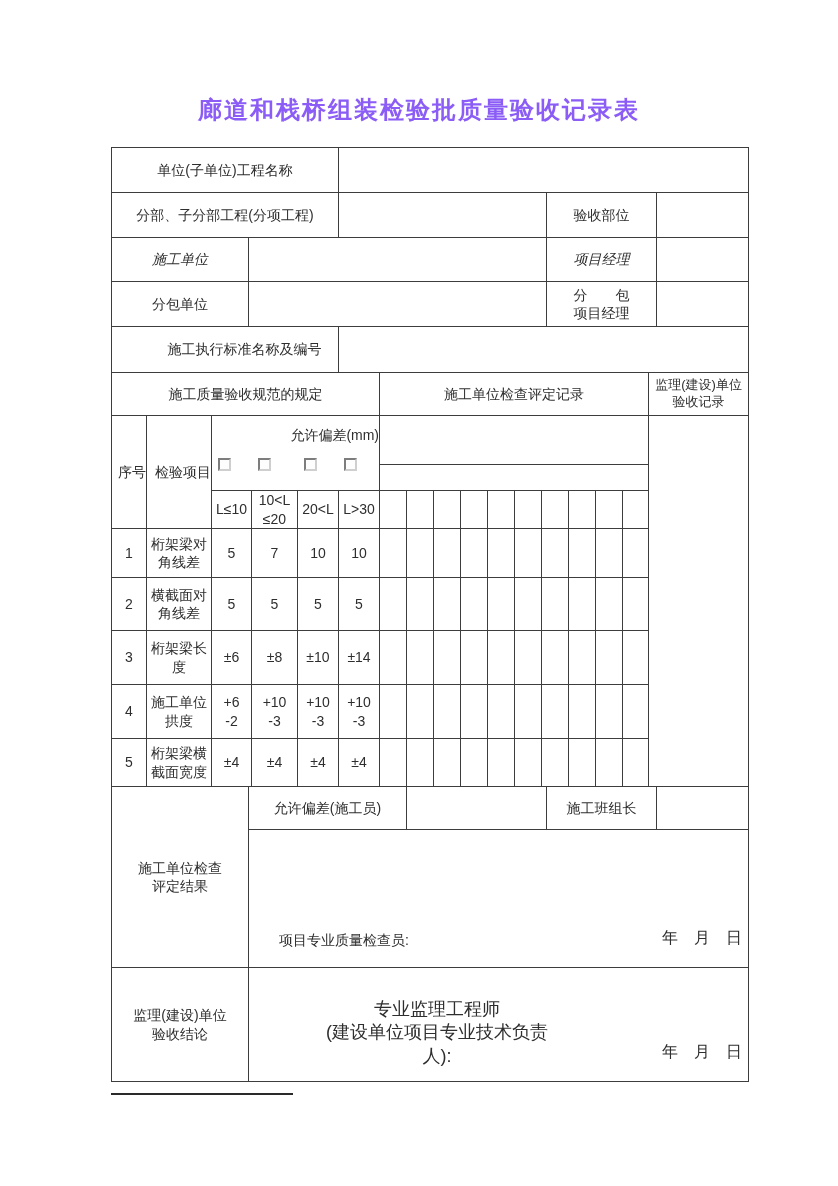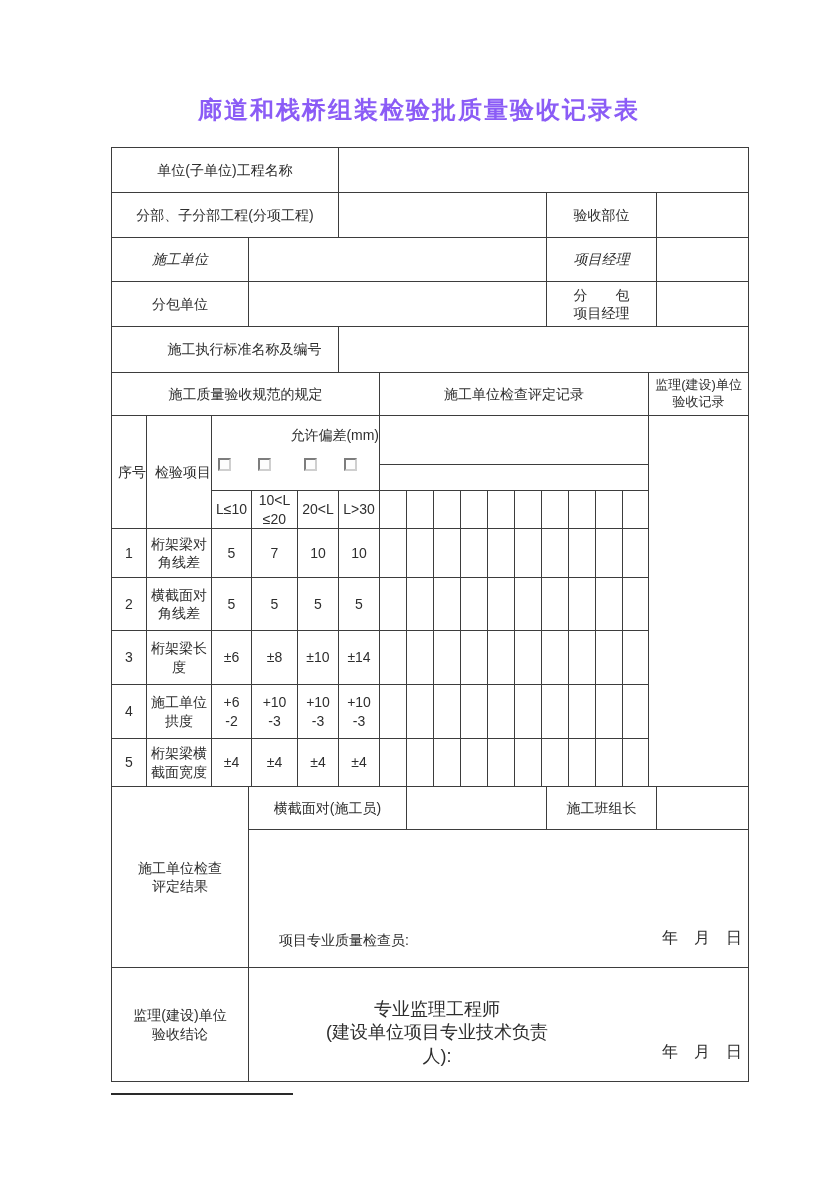--- a/index.html
+++ b/index.html
@@ -291,21 +291,21 @@
           <col style="width:137px">
           <col style="width:158px">
           <col style="width:140px">
           <col style="width:110px">
           <col style="width:92px">
         </colgroup>
       <tbody>
           <tr class="hC1">
         <td rowspan="2" class="pre">施工单位检查
 评定结果</td>
-        <td>横截面对(施工员)</td>
+        <td>允许偏差(施工员)</td>
         <td></td>
         <td>施工班组长</td>
         <td></td>
       </tr>
       <tr>
         <td colspan="4" class="bigcell">
           <div class="inner c2">
             <span class="sig-left">项目专业质量检查员:</span>
             <span class="sig-date">年　月　日</span>
           </div>

